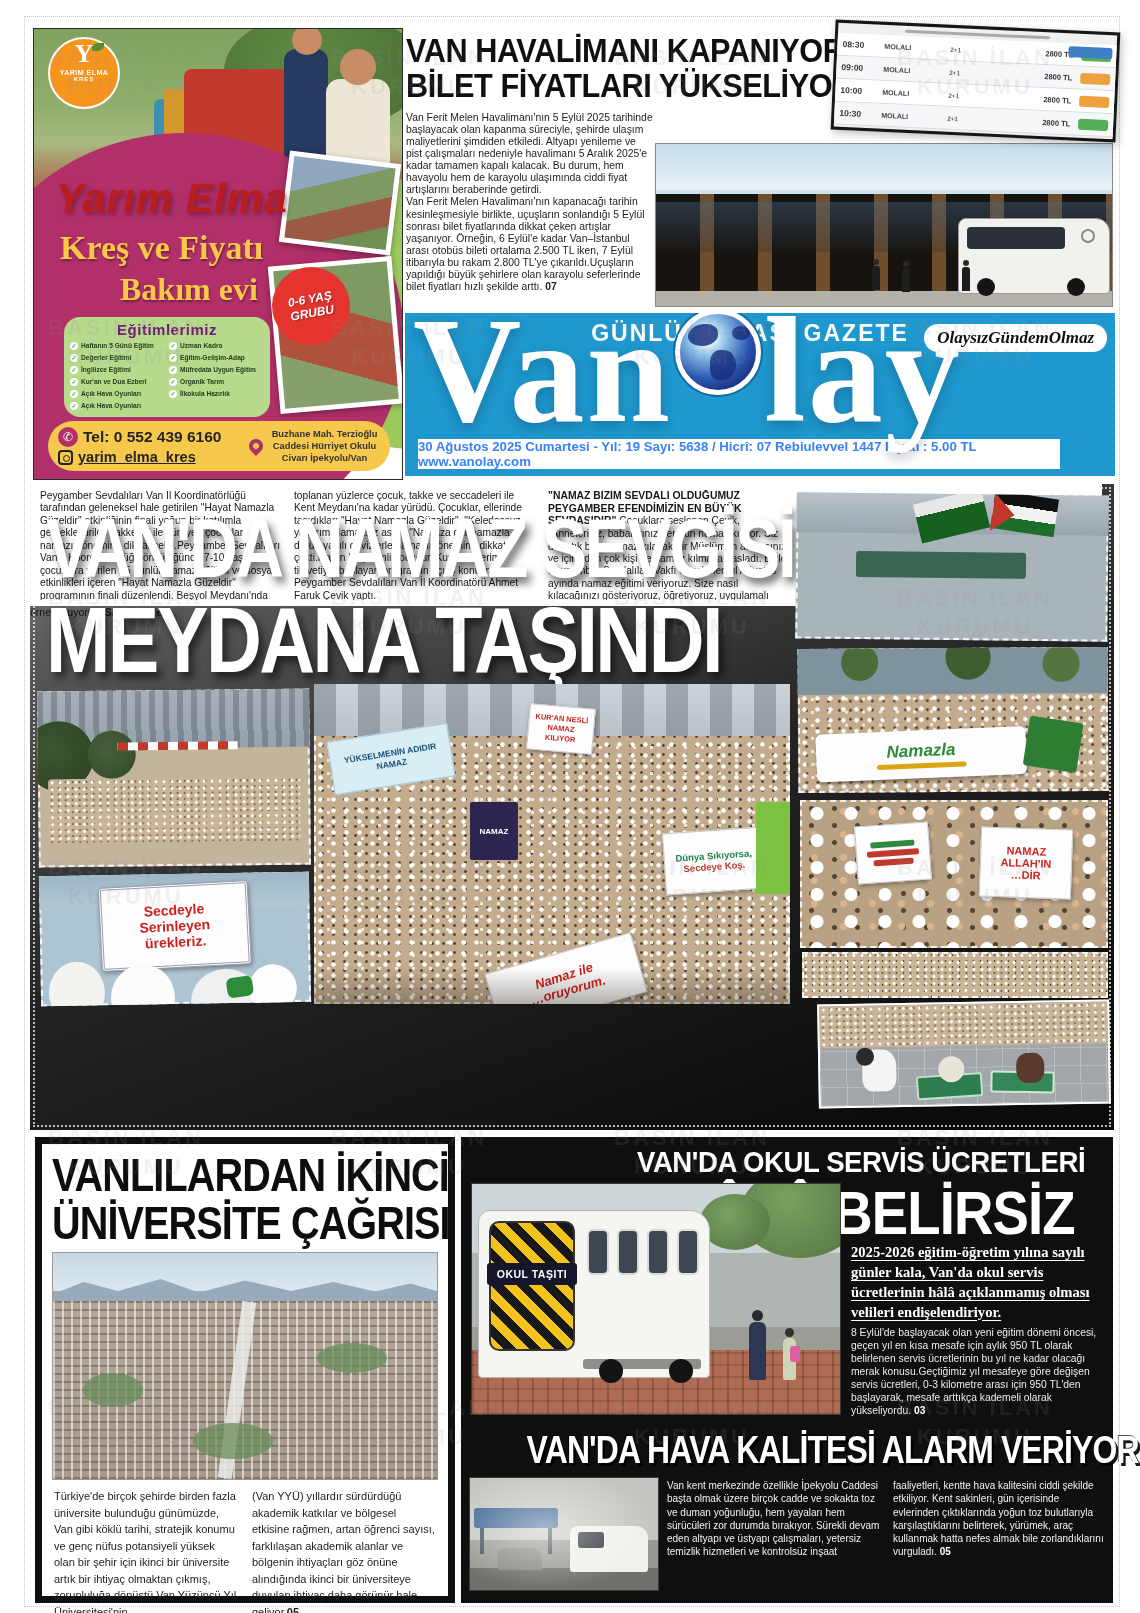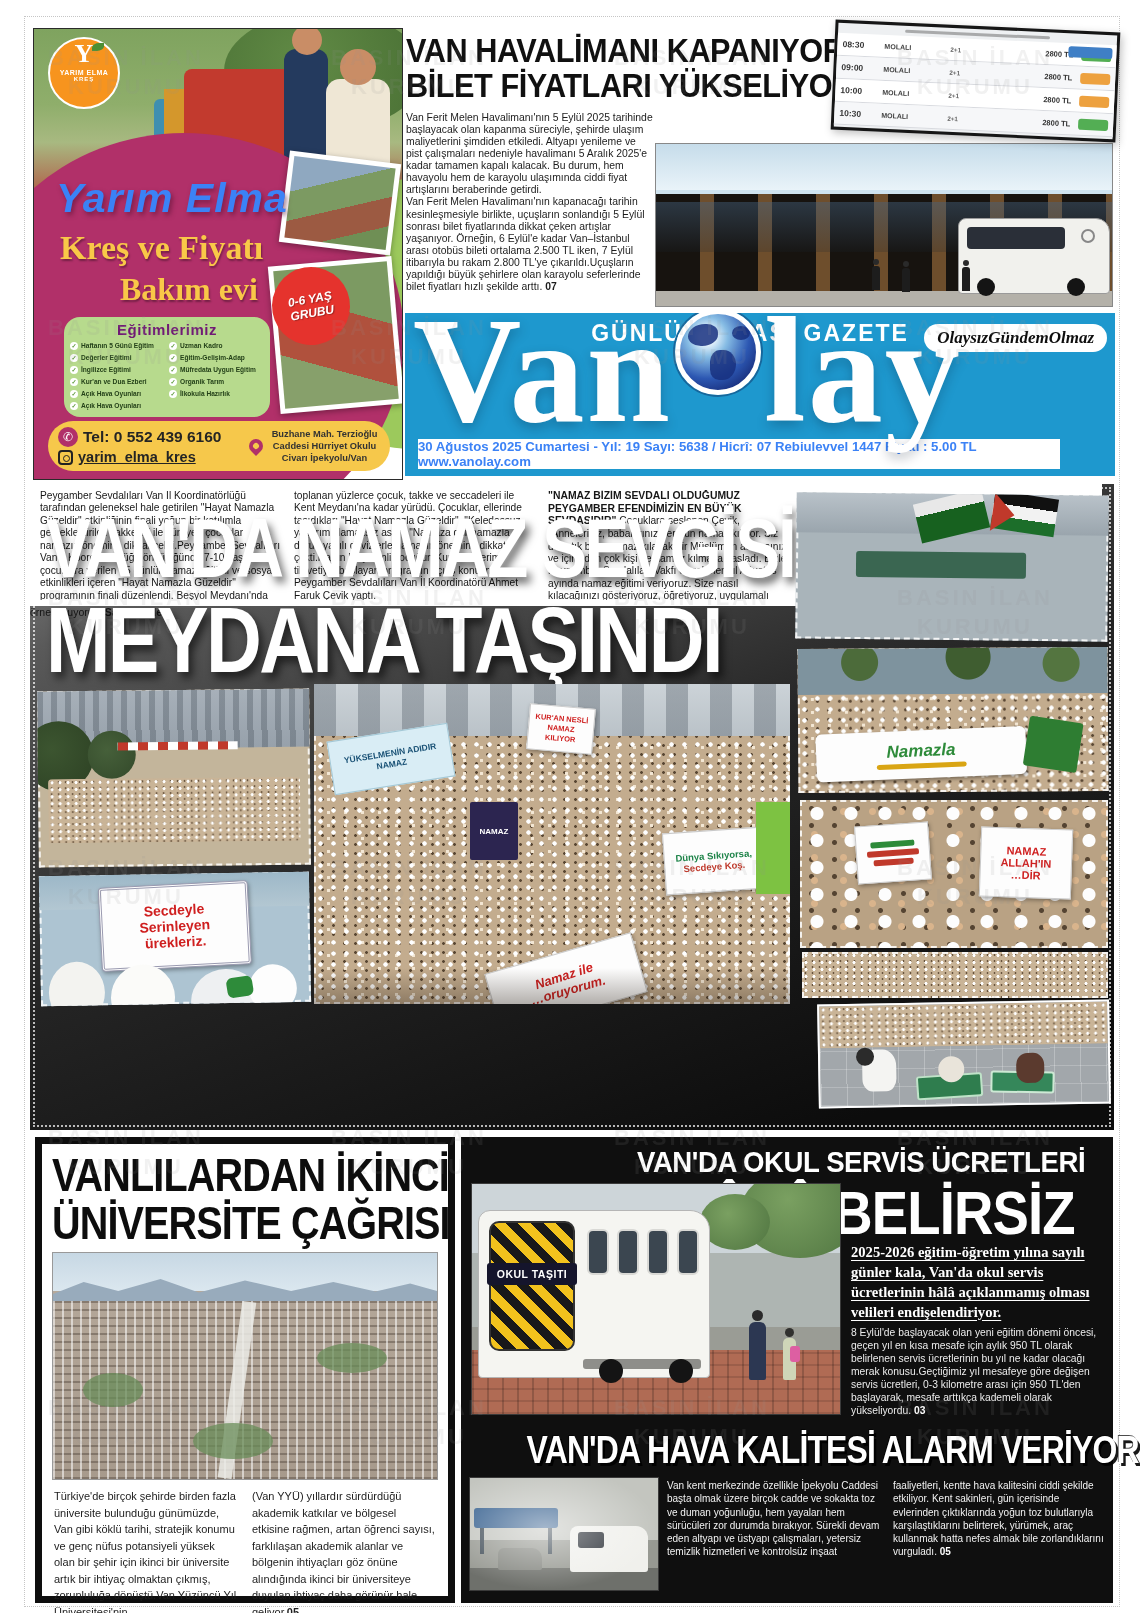--- a/index.html
+++ b/index.html
@@ -20,21 +20,21 @@
   .ad-kid2:before{content:"";position:absolute;left:14px;top:-30px;width:36px;height:36px;border-radius:50%;background:#c98d66}
   .ad-trike{left:280px;top:150px;width:90px;height:60px;background:#2f63b5;border-radius:10px}
   .ad-wheel{width:34px;height:34px;border-radius:50%;background:#c23a2e;border:4px solid #8f241c}
   .ad-greenc{left:244px;top:150px;width:270px;height:270px;border-radius:50%;background:#9cc95c}
   .ad-blob{left:-70px;top:104px;width:440px;height:410px;border-radius:50%;background:#b13069}
   .ad-logo{left:14px;top:8px;width:72px;height:72px;border-radius:50%;background:#f7941e;border:2px solid #fff;text-align:center;color:#fff;z-index:5}
   .ad-logo .yl{font-family:"Liberation Serif",serif;font-size:26px;font-weight:bold;line-height:30px}
   .ad-logo .l1{font-size:7px;font-weight:bold;letter-spacing:.5px}
   .ad-logo .l2{font-size:6px;font-weight:bold;letter-spacing:1px}
   .ad-leaf{position:absolute;right:14px;top:4px;width:12px;height:8px;border-radius:60% 0 60% 0;background:#4e8f35}
-  .ad-title{left:22px;top:146px;font-size:41px;font-weight:900;font-style:italic;color:#3b82f6;letter-spacing:1px;text-shadow:2px 3px 5px rgba(80,15,45,.55);z-index:4}
+  .ad-title{left:22px;top:146px;font-size:41px;font-weight:900;font-style:italic;color:#b91c1c;letter-spacing:1px;text-shadow:2px 3px 5px rgba(80,15,45,.55);z-index:4}
   .ad-sub{font-family:"Liberation Serif",serif;font-weight:bold;color:#f9c848;text-shadow:1px 2px 2px rgba(0,0,0,.35);z-index:4;position:absolute}
   .ad-sub1{left:26px;top:200px;font-size:34px}
   .ad-sub2{left:86px;top:242px;font-size:32px}
   .ad-panel{left:30px;top:288px;width:206px;height:100px;background:#b7da8d;border-radius:16px;z-index:4;padding:4px 6px}
   .ad-panel-title{text-align:center;font-size:15px;font-weight:700;color:#701a75;letter-spacing:.5px}
   .ad-cols{display:flex;gap:4px;margin-top:2px}
   .ad-col{list-style:none;flex:1}
   .ad-col li{display:flex;align-items:center;gap:3px;font-size:6.6px;font-weight:700;color:#234018;line-height:12px}
   .chk{display:inline-flex;align-items:center;justify-content:center;min-width:8px;height:8px;border-radius:50%;background:#fff;color:#5d9a3a;font-size:6px;font-weight:900}
   .ad-badge{left:238px;top:238px;width:78px;height:78px;border-radius:50%;background:#e5332d;color:#fff;display:flex;flex-direction:column;align-items:center;justify-content:center;font-weight:900;font-style:italic;font-size:12px;transform:rotate(-10deg);z-index:5;text-shadow:1px 1px 1px rgba(0,0,0,.3)}

